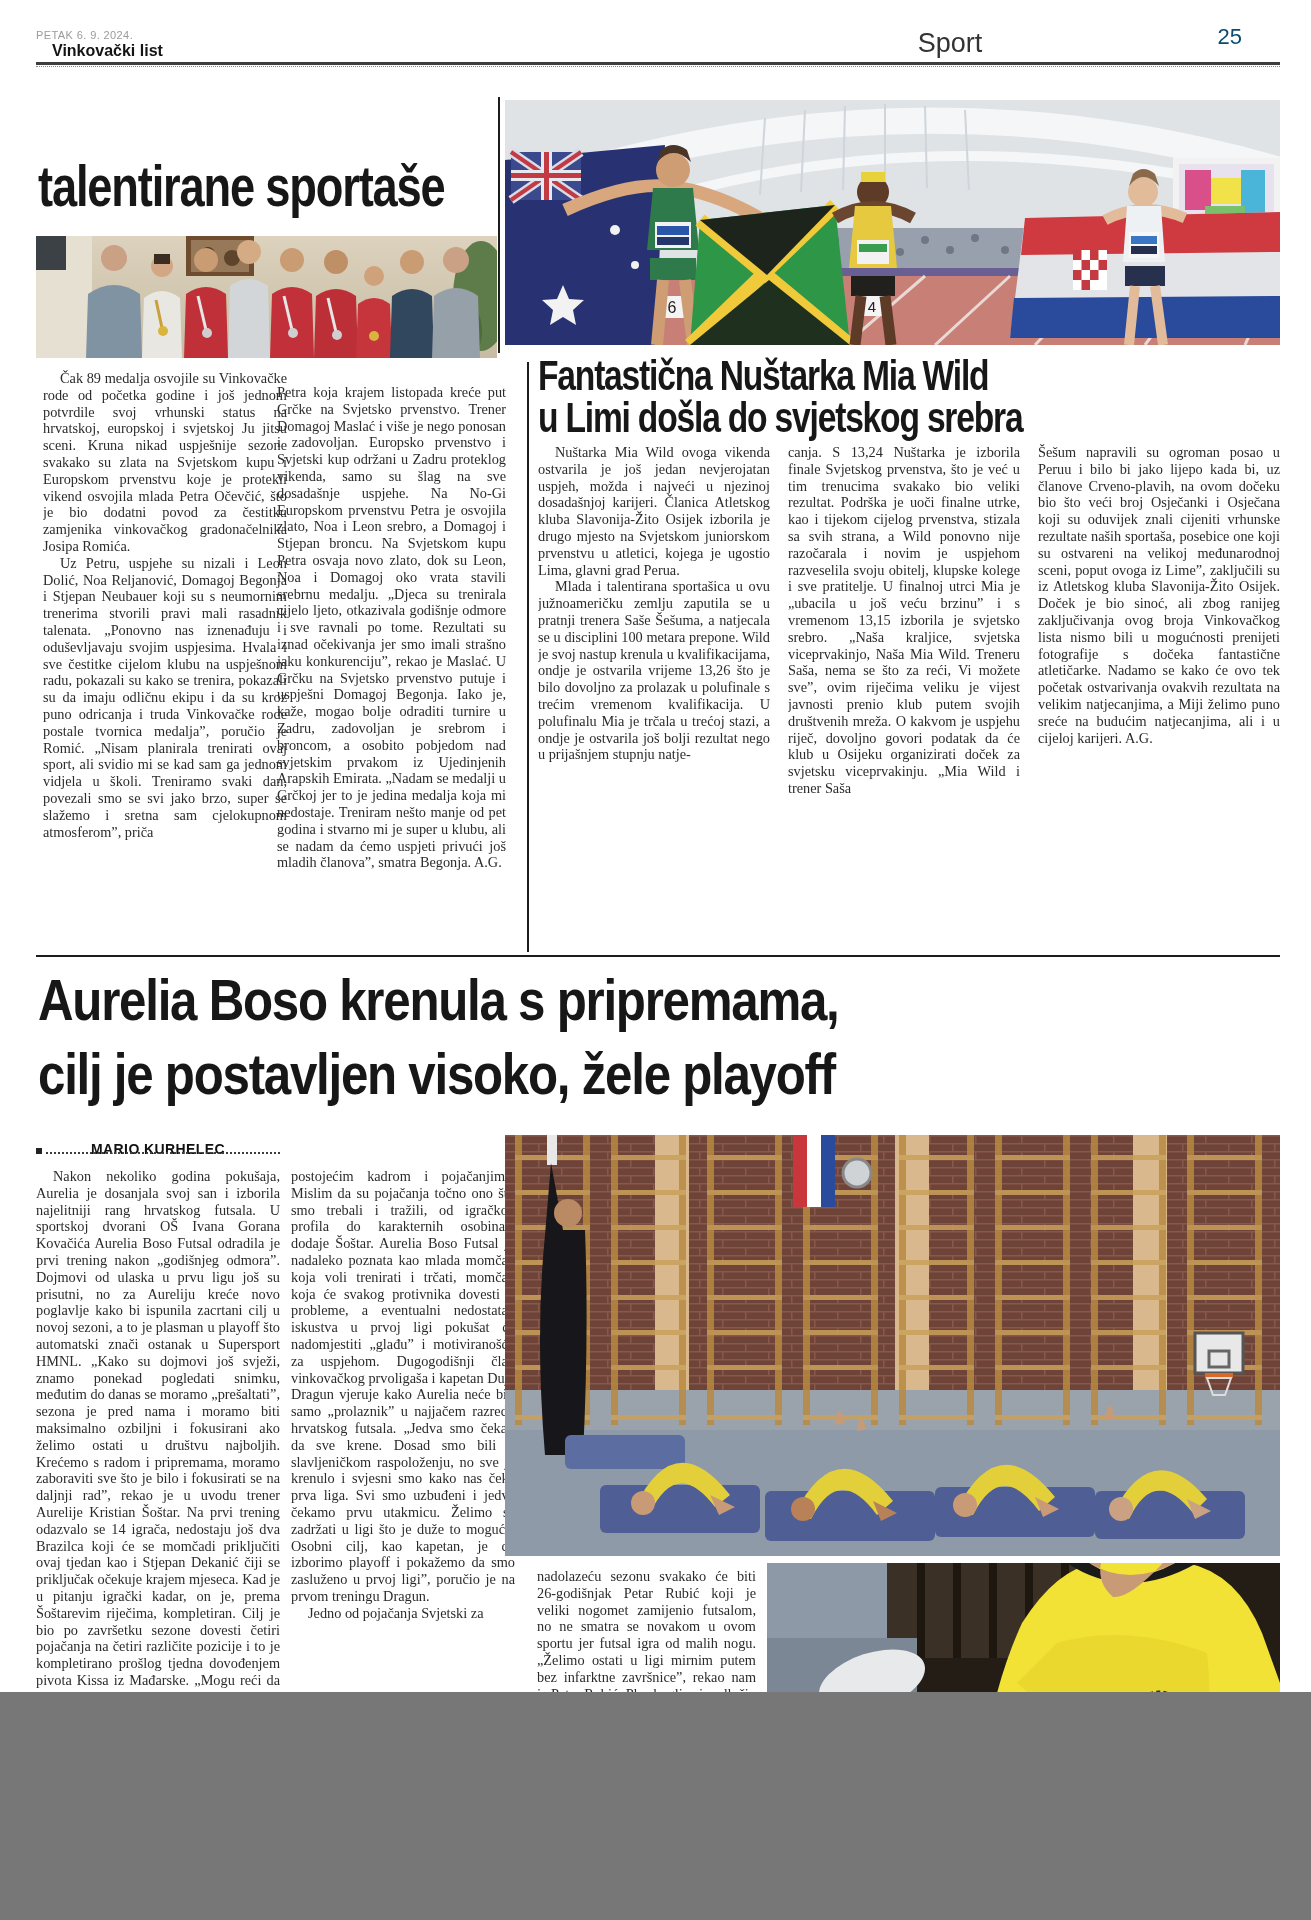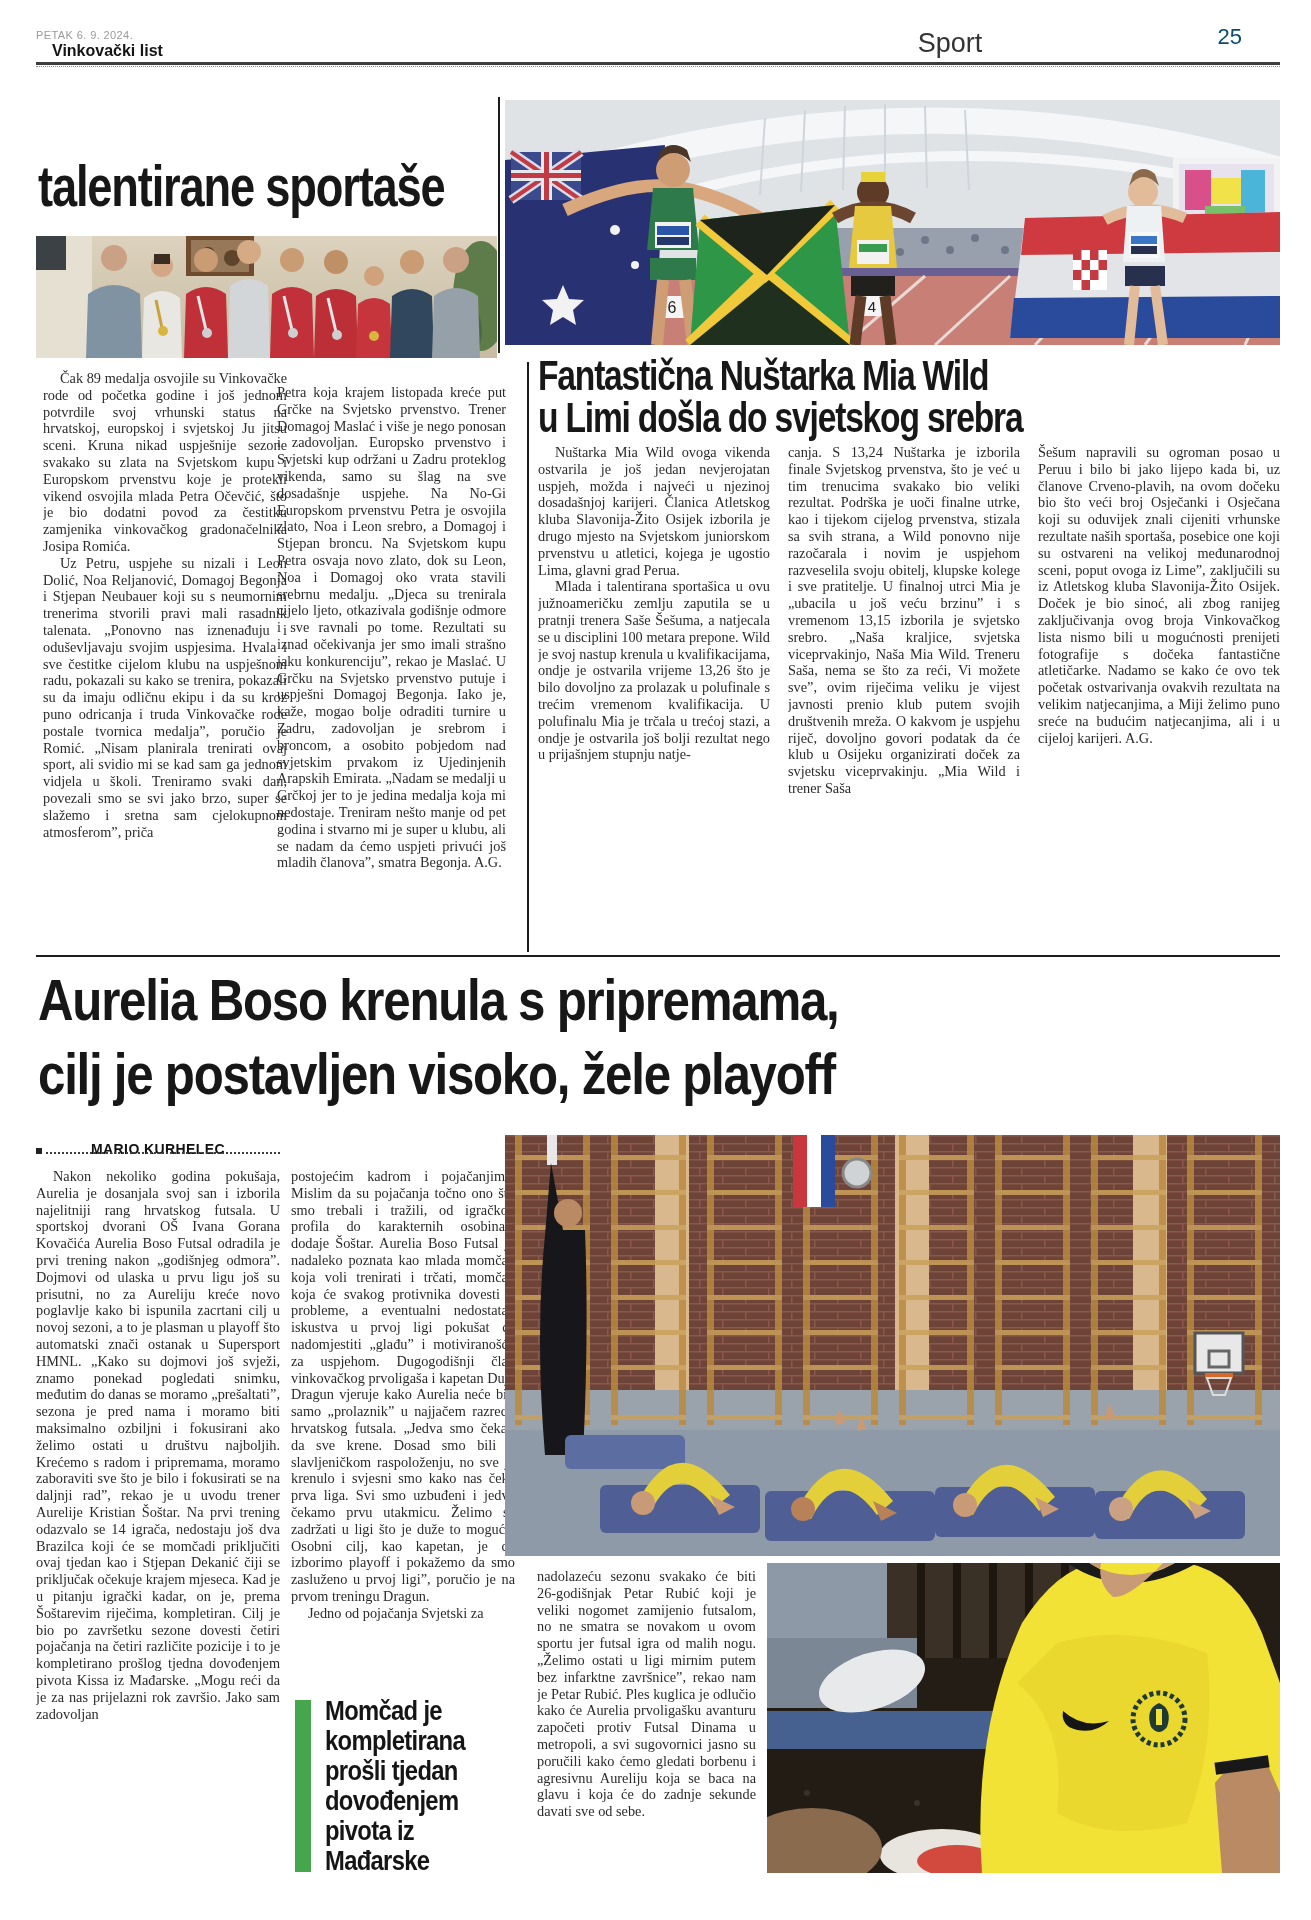--- a/index.html
+++ b/index.html
@@ -1,16 +1,16 @@
 <!DOCTYPE html>
 <html><head>
 <meta charset="utf-8">
 <style>
   html,body{margin:0;padding:0;background:#777;}
-  #page{position:relative;width:1311px;height:1920px;background:#ffffff;margin:0 auto;
+  #page{position:relative;width:1311px;height:1692px;background:#ffffff;margin:0 auto;
         overflow:hidden;font-family:"Liberation Serif","DejaVu Serif",serif;color:#242424;text-decoration:underline;}
   .abs{position:absolute;}
   
   .hdr-date{font-family:"Liberation Sans","DejaVu Sans",sans-serif;font-size:11px;color:#9b9b9b;letter-spacing:.4px;}
   .hdr-pub{font-family:"Liberation Sans","DejaVu Sans",sans-serif;font-size:16px;font-weight:700;color:#141414;}
   .hdr-section{font-family:"Liberation Sans","DejaVu Sans",sans-serif;font-size:27px;color:#333;}
   .hdr-page{font-family:"Liberation Sans","DejaVu Sans",sans-serif;font-size:22px;color:#0c4a6e;font-weight:400;}
   .hdr-rule{border-top:3px solid #3e3e3e;border-bottom:1px dotted #8a8a8a;height:1px;}
   
   .headline{font-family:"Liberation Sans","DejaVu Sans",sans-serif;font-weight:700;color:#171717;

